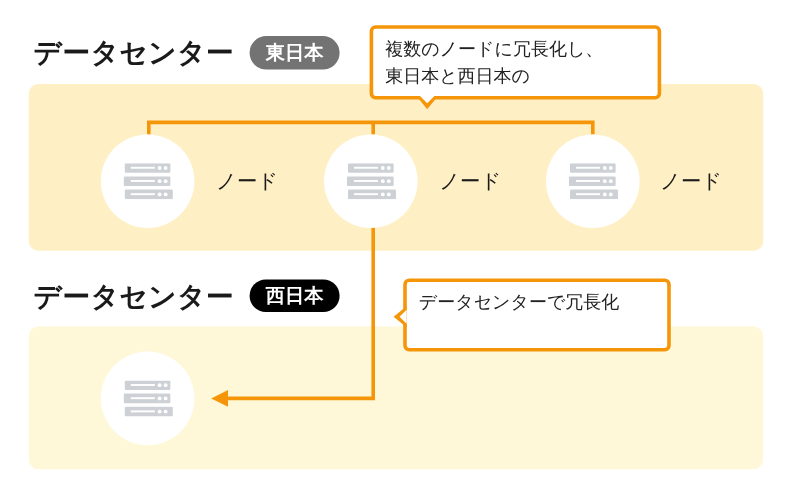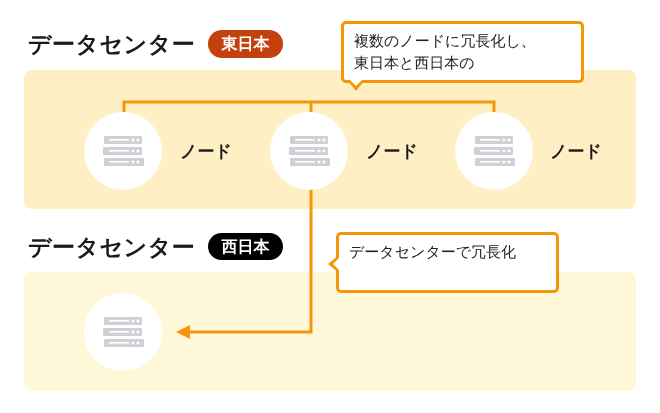--- a/index.html
+++ b/index.html
@@ -6,30 +6,30 @@
     body { width: 660px; height: 413px; position: relative; overflow: hidden;
            font-family: "DejaVu Sans", "Liberation Sans", sans-serif; }
     .panel { position: absolute; left: 24px; width: 612px; border-radius: 8px; }
     .panel-east { top: 70px; height: 139px; background: #FEEFC4; }
     .panel-west { top: 272px; height: 119px; background: #FFF8D8; }
     .dc-title { position: absolute; left: 28px; font-size: 23px; font-weight: bold; color: #1a1a1a; letter-spacing: 0.5px; }
     .dc-title.east { top: 29px; }
     .dc-title.west { top: 232px; }
     .badge { position: absolute; left: 208px; width: 75px; height: 28px; border-radius: 14px;
              color: #fff; font-size: 16px; font-weight: bold; text-align: center; line-height: 28px; }
-    .badge.east { top: 30px; background: #c2410c; }
+    .badge.east { top: 30px; background: #737373; }
     .badge.west { top: 233px; background: #000000; height: 27px; line-height: 27px; }
     .callout { position: absolute; background: #fff; border: 3px solid #F5960A; border-radius: 5px;
                color: #222; font-size: 15px; line-height: 22px; padding: 6px 10px; box-sizing: border-box; }
-    .callout.one { left: 341px; top: 21px; width: 243px; height: 62px; }
+    .callout.one { left: 308px; top: 21px; width: 243px; height: 62px; }
     .callout.two { left: 336px; top: 232px; width: 223px; height: 61px; }
     .callout .line { display: block; white-space: nowrap; }
     .node-circle { position: absolute; width: 78px; height: 78px; border-radius: 50%; background: #ffffff; }
     .node-circle svg { position: absolute; left: 19px; top: 24px; }
-    .node-label { position: absolute; font-size: 17px; font-weight: bold; color: #1a1a1a; }
+    .node-label { position: absolute; font-size: 17px; font-weight: normal; color: #1a1a1a; }
     svg.connectors { position: absolute; left: 0; top: 0; }
   </style>
 </head>
 <body>
 
 <div class="panel panel-east"></div>
 <div class="panel panel-west"></div>
 
 <div class="dc-title east">データセンター</div>
 <div class="badge east">東日本</div>

